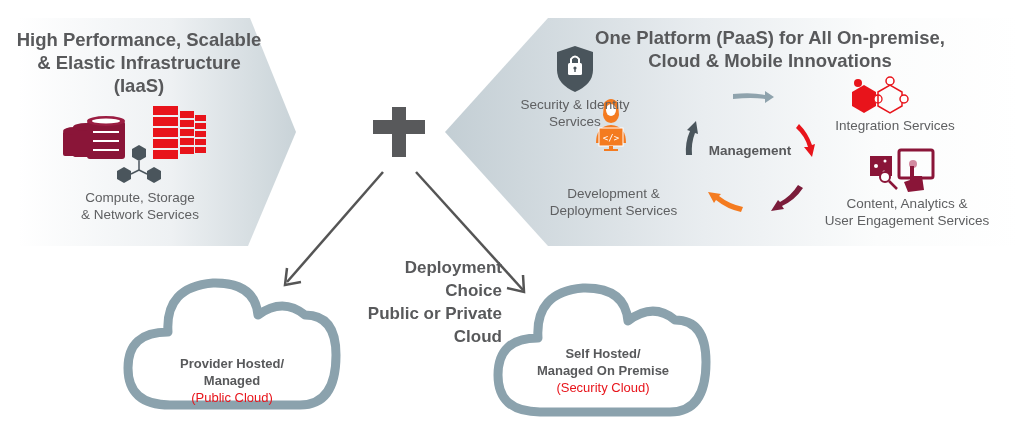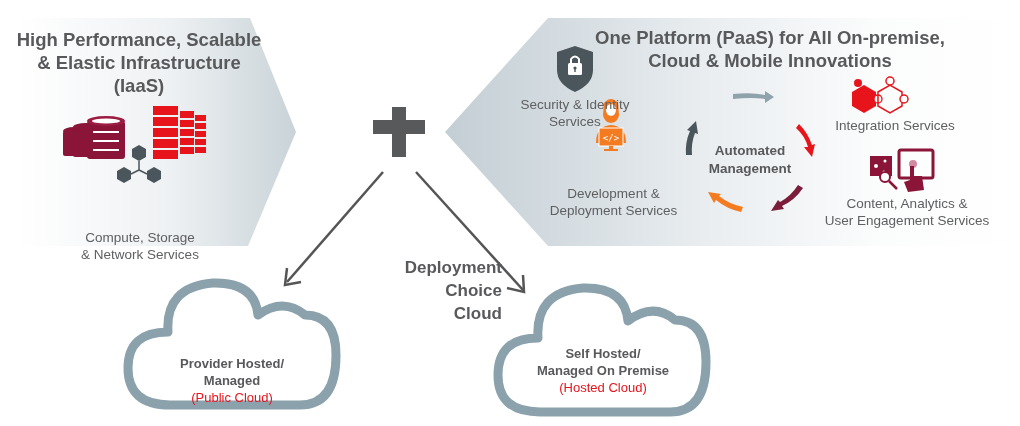--- a/index.html
+++ b/index.html
@@ -138,21 +138,21 @@
     <path d="M741,212 Q727,209 716,200 L714,203 L708,192 L721,194 L719,196 Q729,204 743,207 Z" fill="#f47b20"></path>
     <path d="M686,155 Q685,142 690,131 L687,130 L696,121 L698,134 L695,133 Q691,143 692,155 Z" fill="#4a555c"></path>
   </g>
 </svg>
 
 <div class="abs title" style="left:8px; top:28px; width:262px;">
   <div>High Performance, Scalable</div>
   <div>&amp; Elastic Infrastructure</div>
   <div>(IaaS)</div>
 </div>
-<div class="abs label" style="left:55px; top:189px; width:170px;margin-top:40px;">
+<div class="abs label" style="left:55px; top:189px; width:170px;">
   <div>Compute, Storage</div>
   <div>&amp; Network Services</div>
 </div>
 
 <div class="abs title" style="left:570px; top:26px; width:400px;">
   <div>One Platform (PaaS) for All On-premise,</div>
   <div>Cloud &amp; Mobile Innovations</div>
 </div>
 
 <div class="abs label" style="left:500px; top:96px; width:150px;">
@@ -165,32 +165,32 @@
 </div>
 <div class="abs label" style="left:820px; top:117px; width:150px;text-align:center;">
   <div>Integration Services</div>
 </div>
 <div class="abs label" style="left:812px; top:195px; width:190px;">
   <div>Content, Analytics &amp;</div>
   <div>User Engagement Services</div>
 </div>
 
 <div class="abs bold-label" style="left:695px; top:142px; width:110px;">
-  <div>Automated</div>
   <div>Management</div>
 </div>
 
 <div class="abs center-title" style="left:318px; top:256px; width:184px;">
   <div>Deployment</div>
   <div>Choice</div>
+  <div>Public or Private</div>
   <div>Cloud</div>
 </div>
 
 <div class="abs cloud-text" style="left:152px; top:338px; width:160px;margin-top:17px;">
   <div>Provider Hosted/</div>
   <div>Managed</div>
   <span class="red">(Public Cloud)</span>
 </div>
 <div class="abs cloud-text" style="left:518px; top:345px; width:170px;">
   <div>Self Hosted/</div>
   <div>Managed On Premise</div>
-  <span class="red">(Hosted Cloud)</span>
+  <span class="red">(Security Cloud)</span>
 </div>
 
 </body></html>

